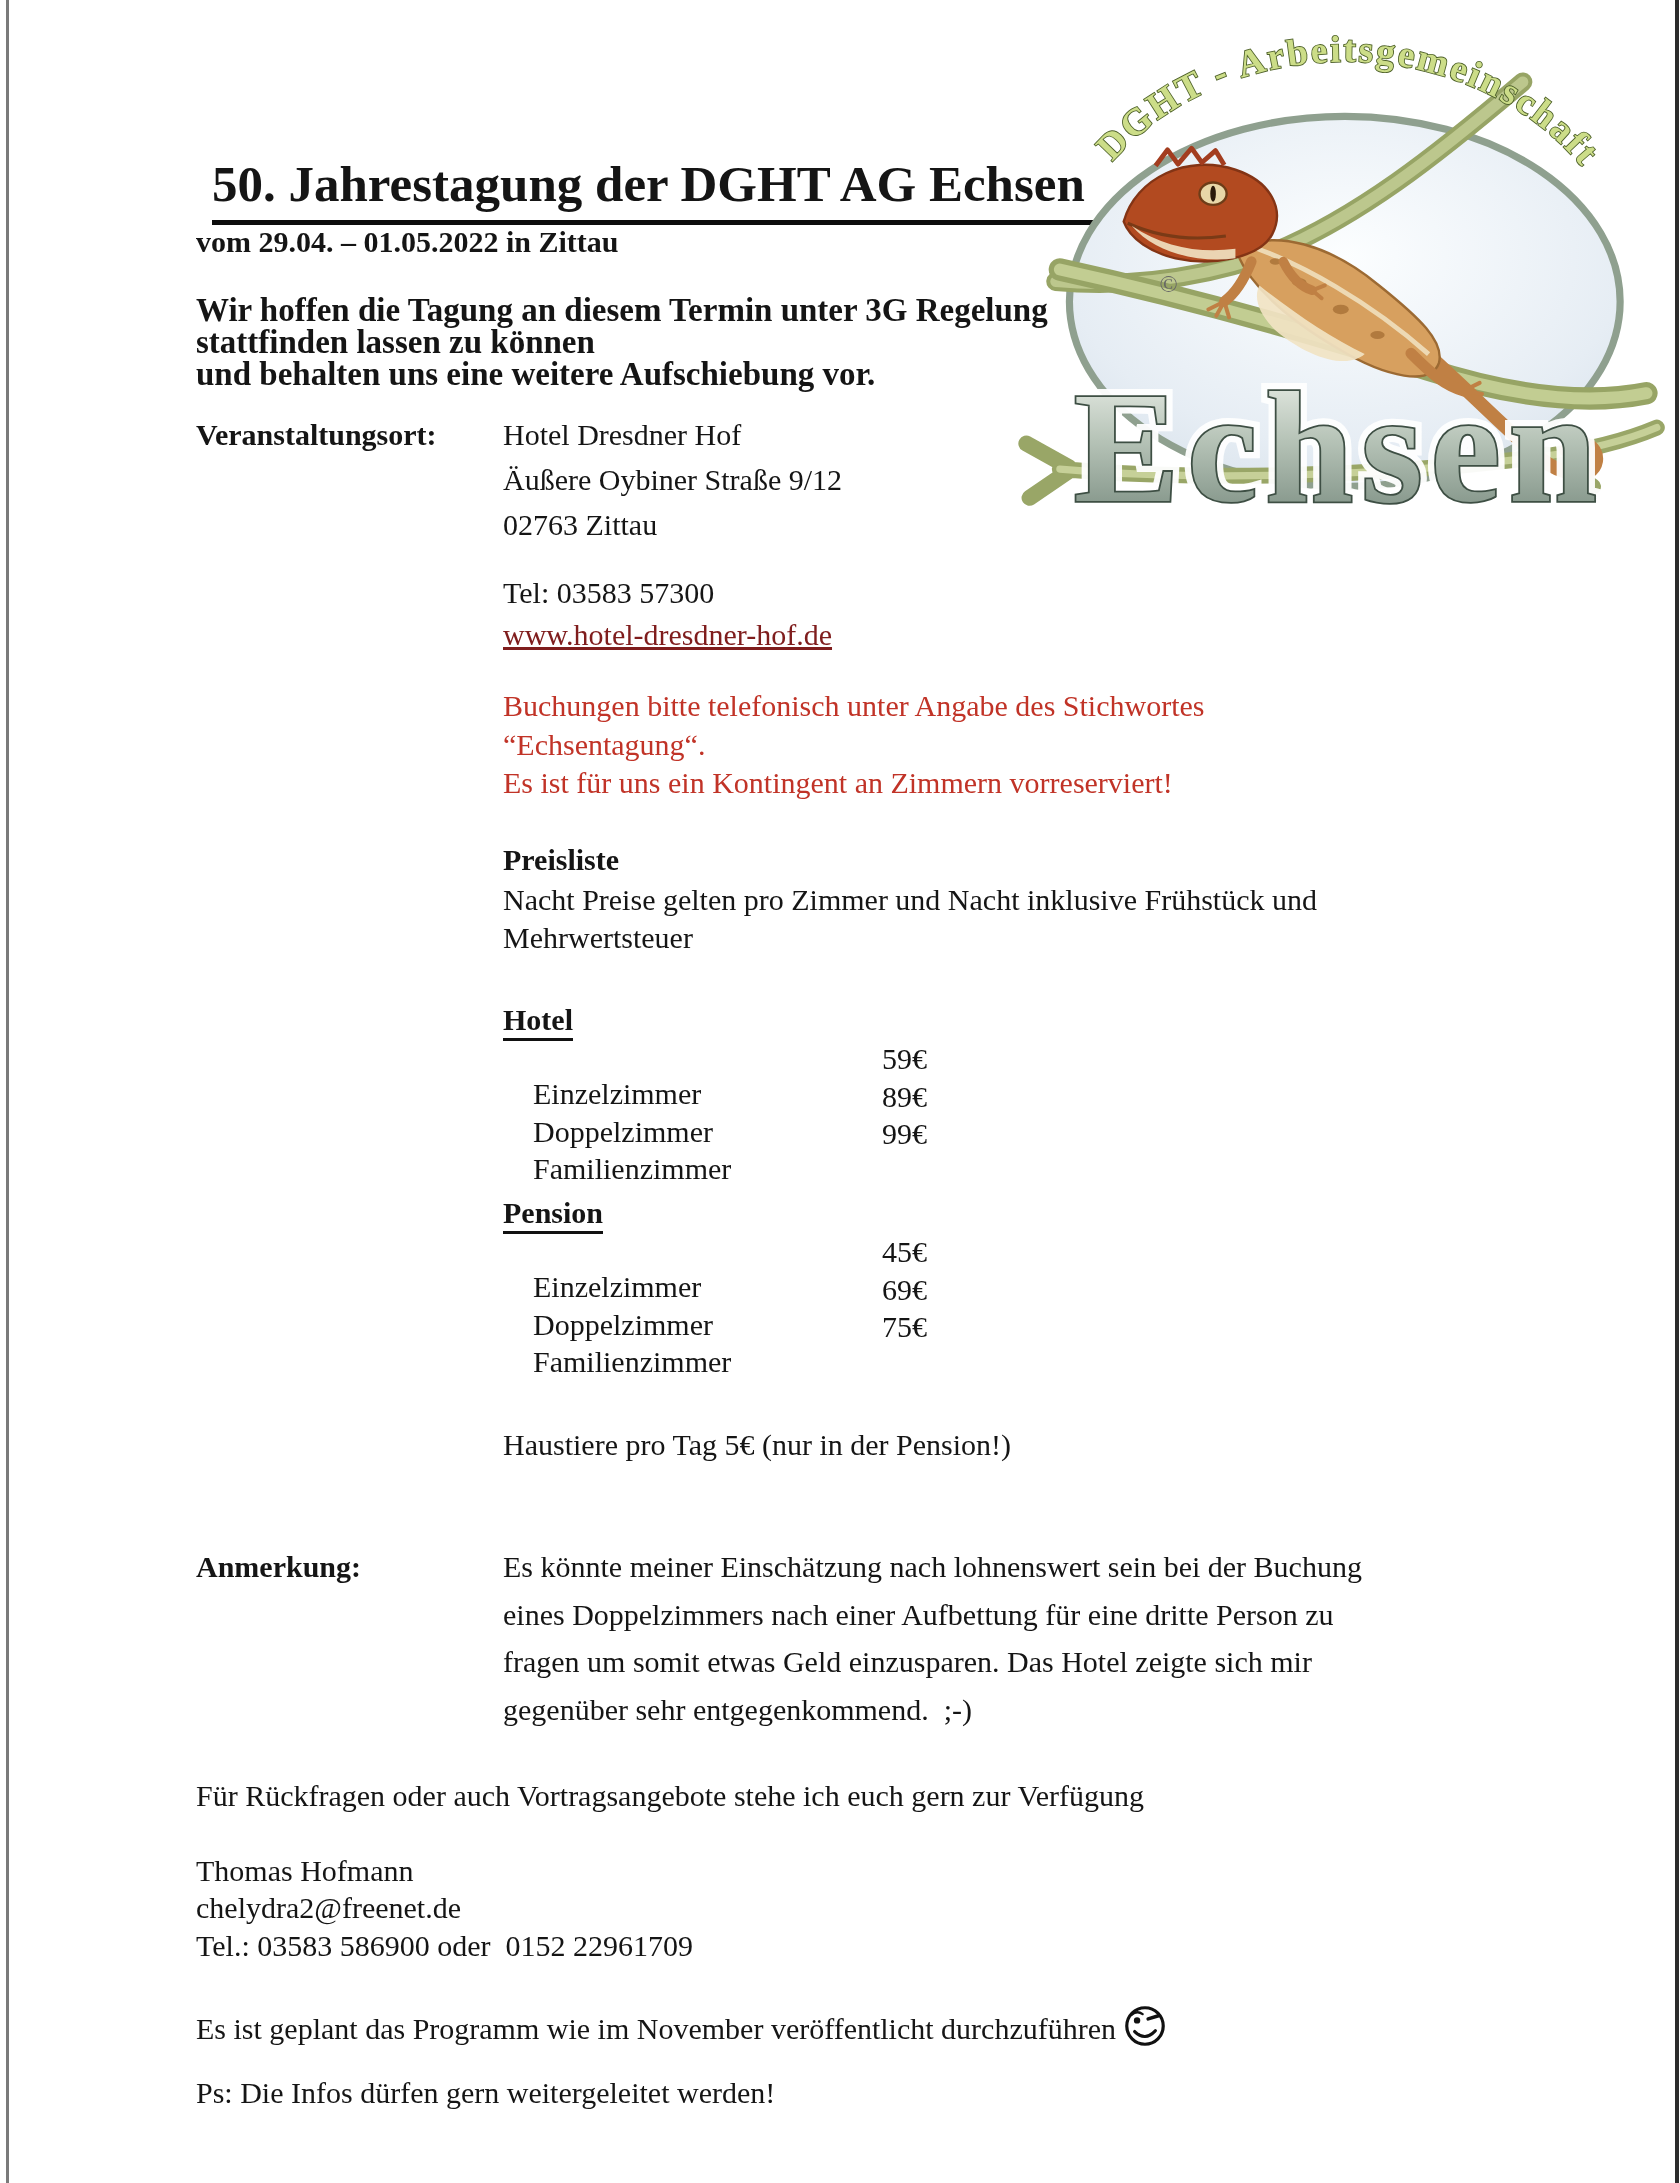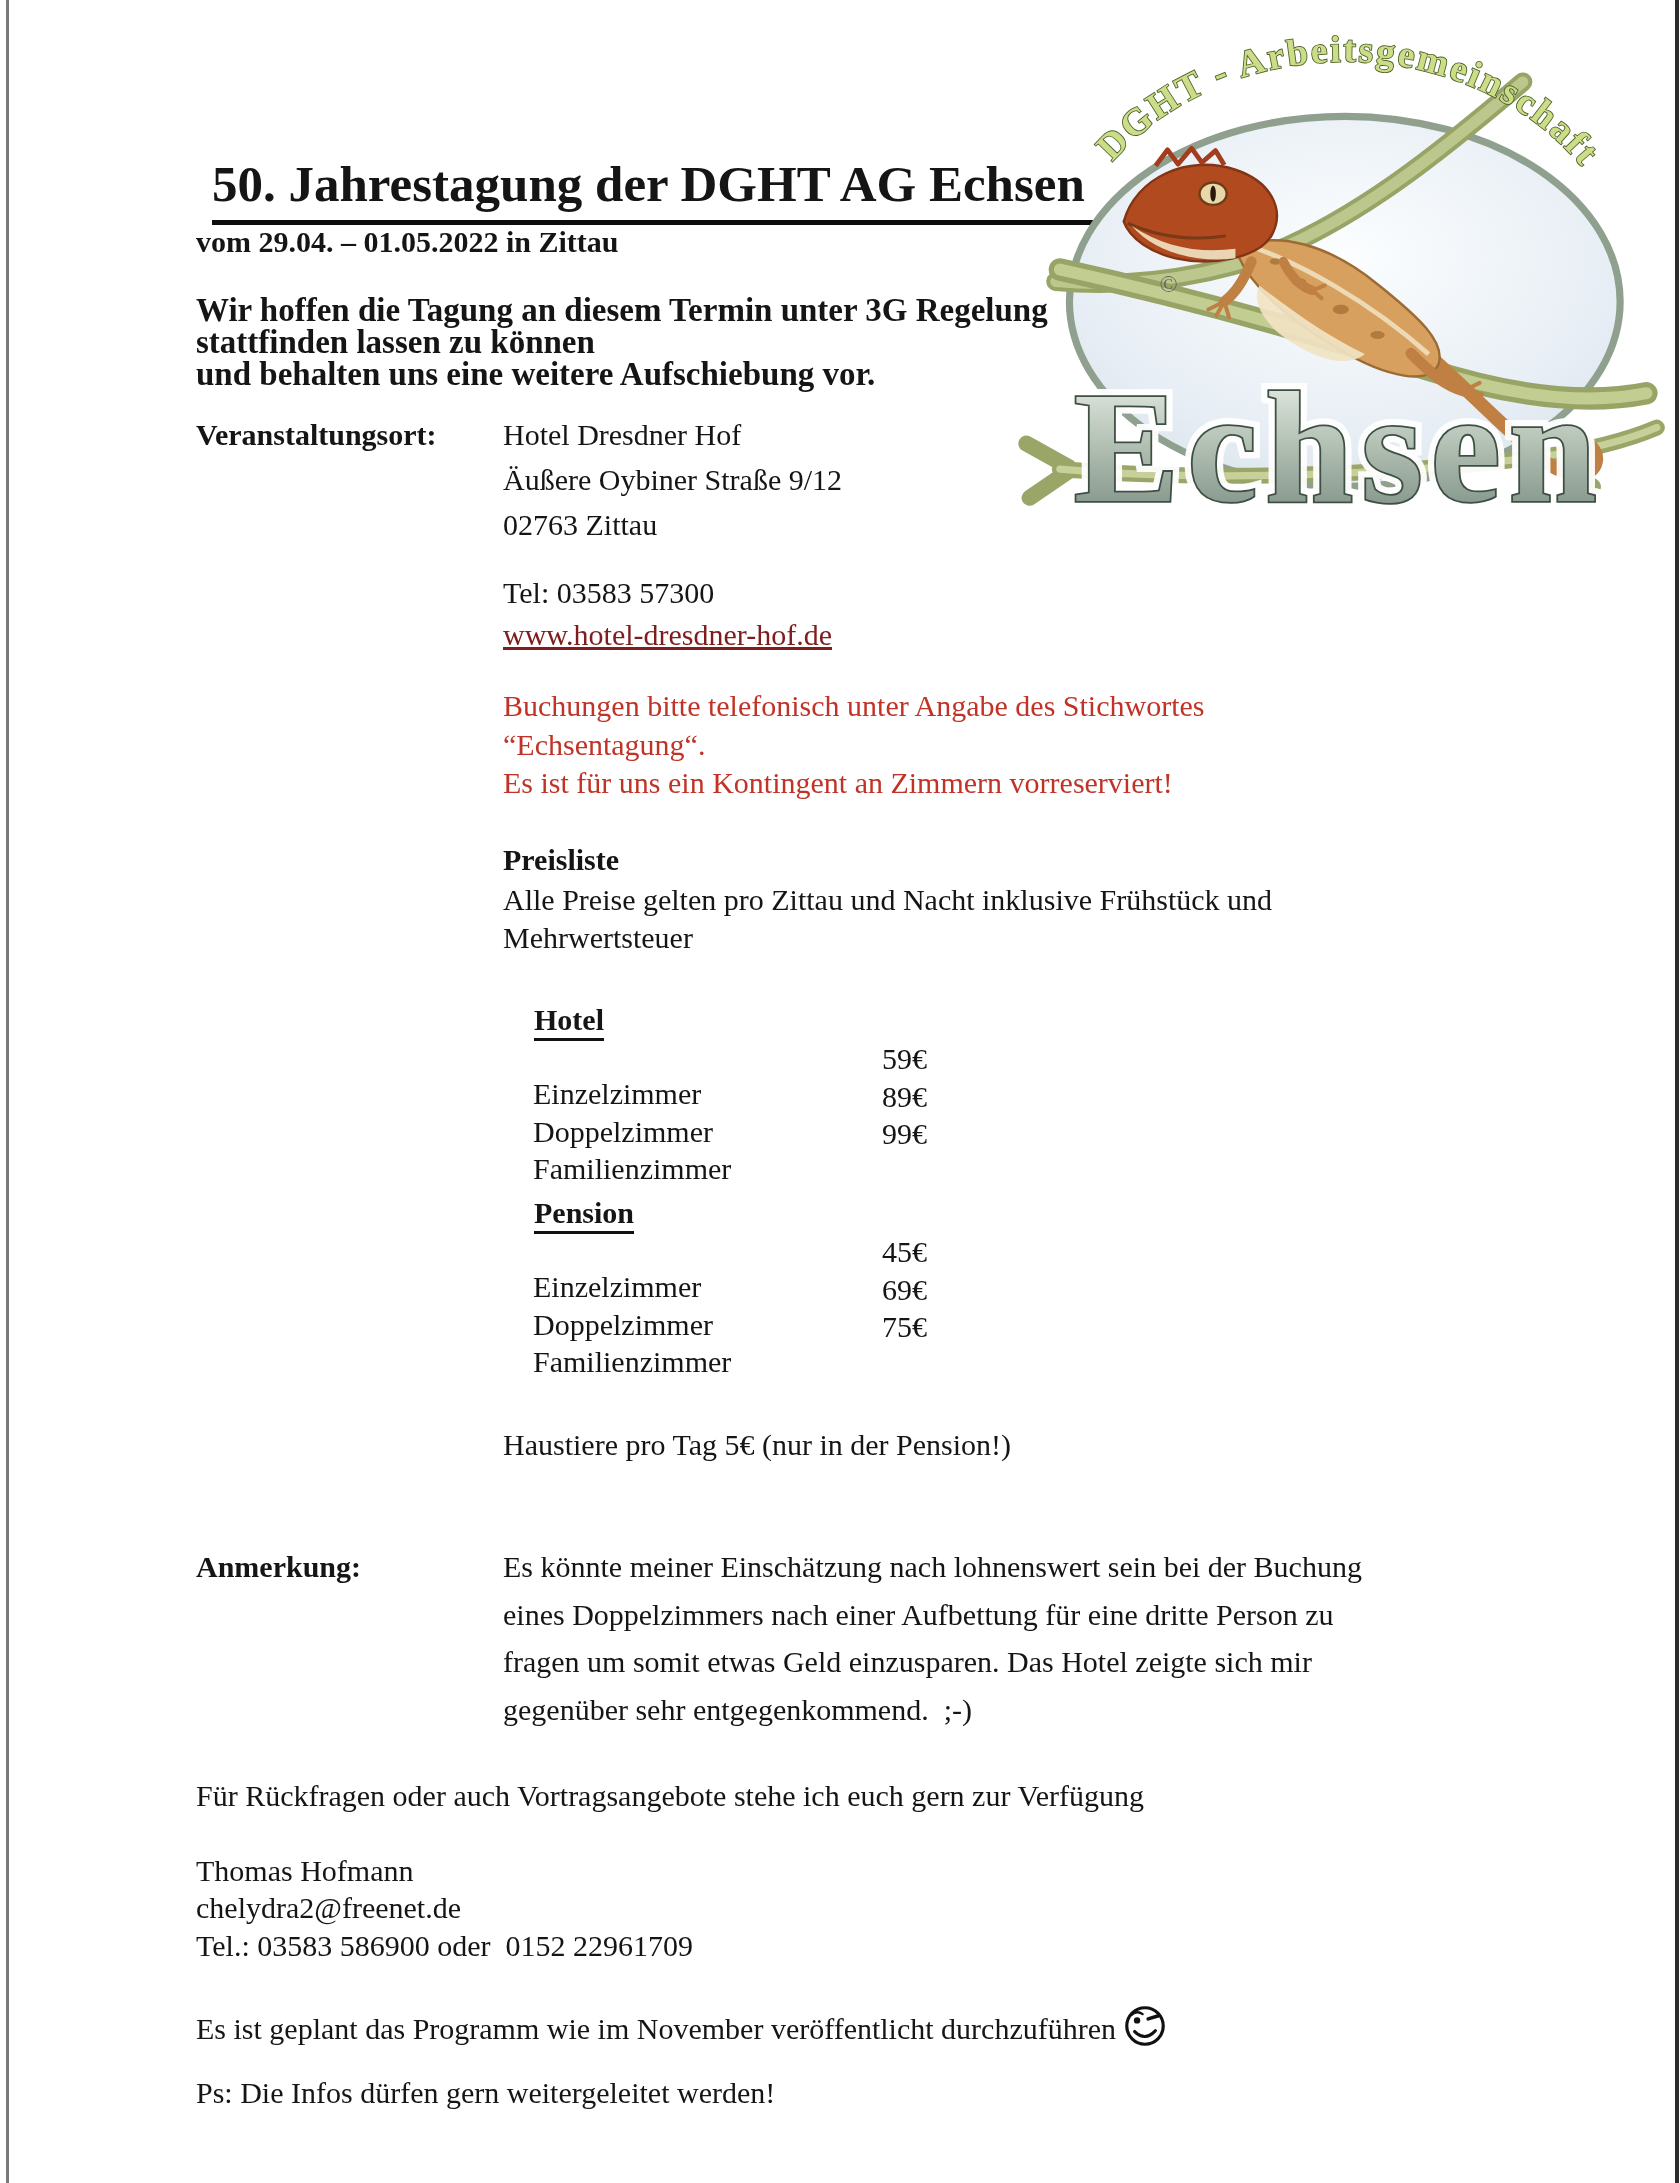--- a/index.html
+++ b/index.html
@@ -15,21 +15,21 @@
   .fs-body{font-size:30px;}
   .fs-small{font-size:33px;}
   .l1{left:196px;}
   .l2{left:503px;text-align:center;}
   .title{
     position:absolute;left:196px;top:124px;font-size:51px;font-weight:bold;
     white-space:pre;padding:0 9.6px 8px 0;border-bottom:5.6px solid #0d0d0d;line-height:1.05;margin-left:16px;
   }
   .red{color:#c13327;}
   .link{color:#7f1d1d;text-decoration:underline;cursor:pointer;}
-  .sec-head{border-bottom:3.2px solid #111;padding-bottom:1.6px;margin-left:31px;}
+  .sec-head{border-bottom:3.2px solid #111;padding-bottom:1.6px;}
   .row{left:503px;width:527px;}
   .rp{position:absolute;left:379px;top:0;text-align:right;}
   .logo{position:absolute;left:996px;top:22.3px;}
   .smiley{display:inline-block;vertical-align:-10.4px;margin-left:6.4px;}
 </style>
 </head>
 <body>
 
 <div class="page">
   <div class="edge edge-left"></div>
@@ -46,21 +46,21 @@
   <div class="ln l2 fs-body" style="top:463px">Äußere Oybiner Straße 9/12</div>
   <div class="ln l2 fs-body" style="top:508px">02763 Zittau</div>
   <div class="ln l2 fs-body" style="top:576px">Tel: 03583 57300</div>
   <a class="ln l2 fs-body link" style="top:618px">www.hotel-dresdner-hof.de</a>
 
   <div class="ln l2 fs-body red" style="top:689px">Buchungen bitte telefonisch unter Angabe des Stichwortes</div>
   <div class="ln l2 fs-body red" style="top:728px">“Echsentagung“.</div>
   <div class="ln l2 fs-body red" style="top:766px">Es ist für uns ein Kontingent an Zimmern vorreserviert!</div>
 
   <div class="ln l2 b fs-body" style="top:843px">Preisliste</div>
-  <div class="ln l2 fs-body" style="top:883px">Alle Preise gelten pro Zittau und Nacht inklusive Frühstück und</div>
+  <div class="ln l2 fs-body" style="top:883px">Nacht Preise gelten pro Zimmer und Nacht inklusive Frühstück und</div>
   <div class="ln l2 fs-body" style="top:921px">Mehrwertsteuer</div>
 
   <div class="ln l2 fs-body" style="top:1003px"><span class="b sec-head">Hotel</span></div>
   <div class="ln row fs-body" style="top:1042px">
     <span>Einzelzimmer</span>
     <span class="rp">59€</span>
   </div>
   <div class="ln row fs-body" style="top:1080px">
     <span>Doppelzimmer</span>
     <span class="rp">89€</span>

